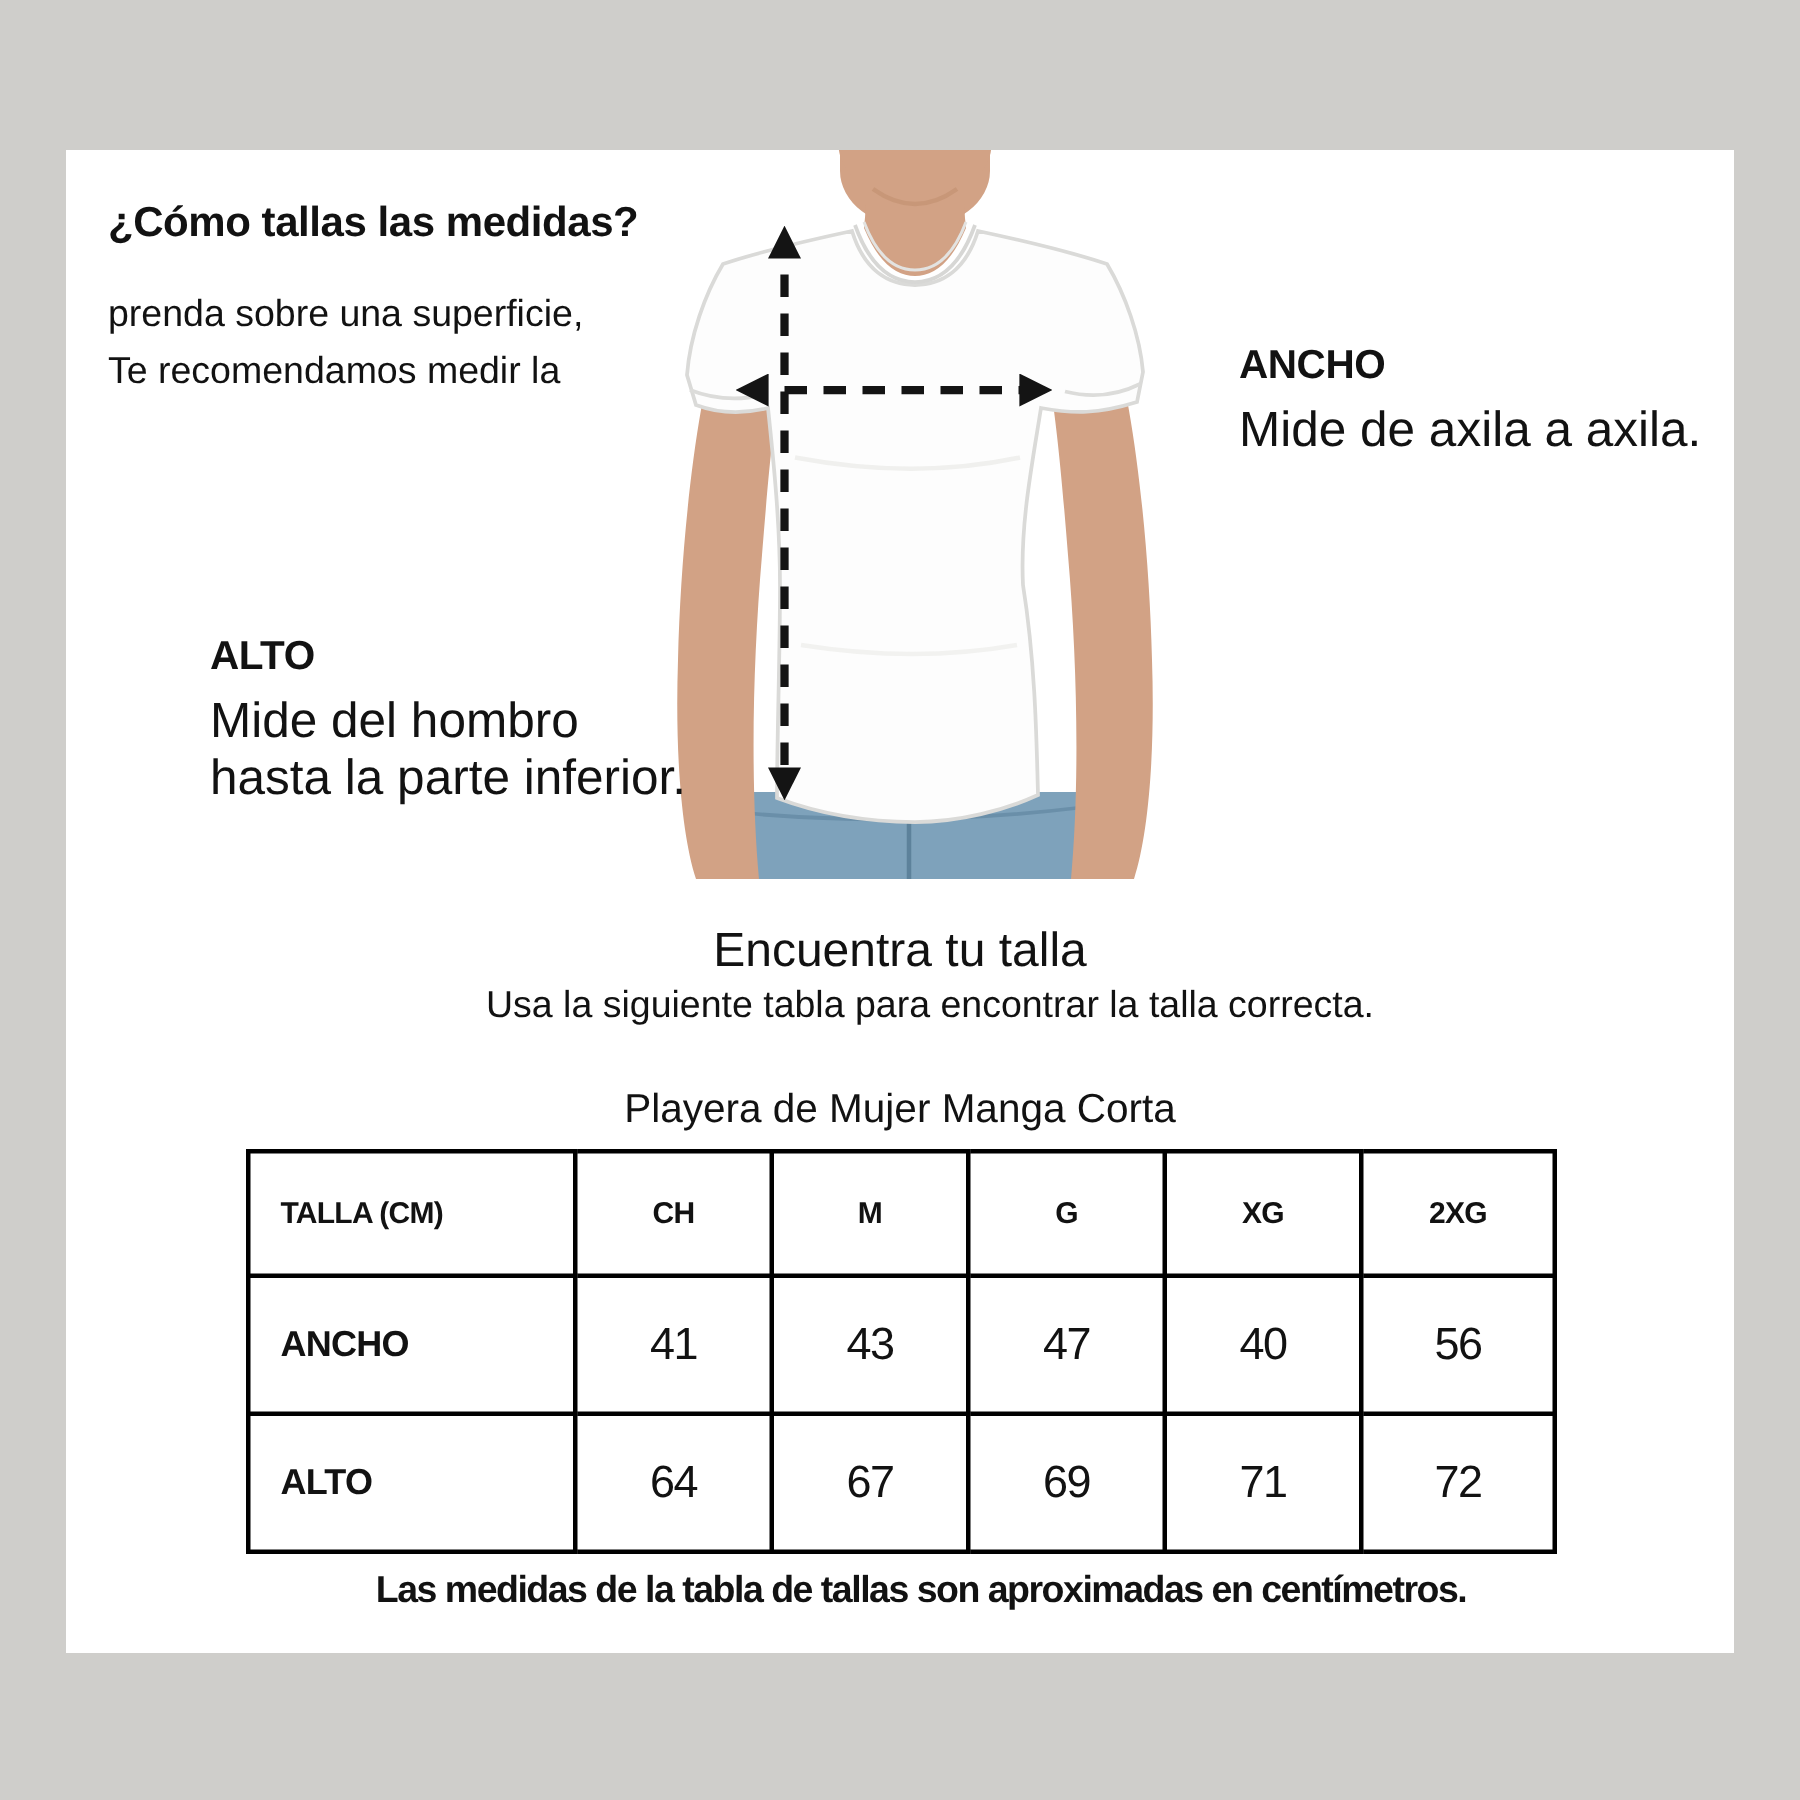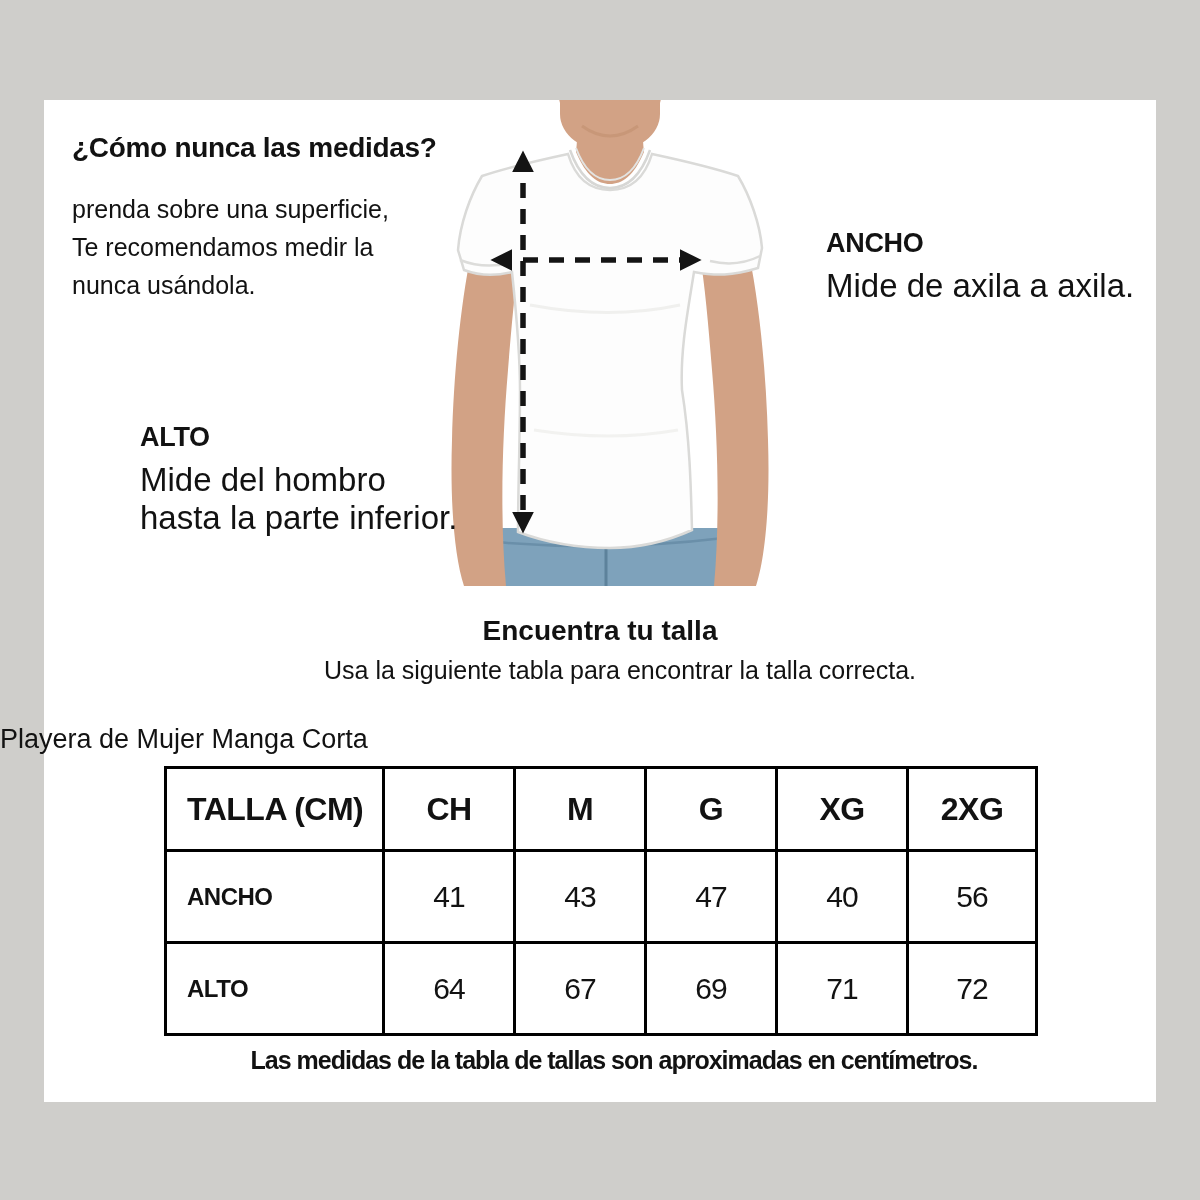--- a/index.html
+++ b/index.html
@@ -19,35 +19,35 @@
   
   .howto-title{left:72px;top:132px;font-size:28px;font-weight:bold;letter-spacing:-0.3px;}
   .howto-body{left:72px;top:190px;font-size:25px;line-height:38px;}
   
   .callout-title{font-size:27px;font-weight:bold;letter-spacing:-0.3px;}
   .callout-desc{font-size:33px;line-height:38px;}
   .ancho-callout{left:826px;top:228px;}
   .alto-callout{left:140px;top:422px;}
   .callout .callout-title{display:block;margin-bottom:8px;}
   
-  .find-title{left:0;top:615px;width:1200px;text-align:center;font-size:28px;font-weight:bold;}
+  .find-title{left:0;top:615px;width:1200px;text-align:center;font-size:32px;font-weight:normal;}
   .find-subtitle{left:0;top:656px;width:1200px;text-align:center;font-size:25px;padding-left:20px;}
   
-  .table-title{left:0;top:724px;width:1200px;font-size:27px;}
+  .table-title{left:0;top:724px;width:1200px;text-align:center;font-size:27px;}
   table.size-table{
     position:absolute;left:164px;top:766px;width:871px;
     border-collapse:collapse;table-layout:fixed;
   }
   table.size-table th, table.size-table td{
     border:3px solid #000;
     text-align:center;vertical-align:middle;
     font-weight:normal;
   }
   table.size-table thead th{
-    height:78px;font-size:32px;font-weight:bold;letter-spacing:-0.5px;
+    height:78px;font-size:20px;font-weight:bold;letter-spacing:-0.5px;
   }
   table.size-table tbody th{
     font-size:24px;font-weight:bold;letter-spacing:-0.5px;
   }
   table.size-table th.rowhead{
     text-align:left;padding-left:20px;
   }
   table.size-table tbody tr{height:92px;}
   table.size-table td{font-size:30px;letter-spacing:-1px;}
   .footnote{
@@ -55,25 +55,24 @@
     font-size:25px;font-weight:bold;letter-spacing:-1px;padding-left:14px;
   }
   
   .model-photo{position:absolute;left:430px;top:100px;width:360px;height:486px;}
 </style>
 </head>
 <body>
 
 <div class="panel"></div>
 
-<div class="abs howto-title">¿Cómo nunca las medidas?</div>
+<div class="abs howto-title">¿Cómo tallas las medidas?</div>
 <div class="abs howto-body">
   <div>prenda sobre una superficie,</div>
   <div>Te recomendamos medir la</div>
-  <div>nunca usándola.</div>
 </div>
 
 <svg class="model-photo" viewBox="0 0 360 486" xmlns="http://www.w3.org/2000/svg">
   <defs>
     <marker id="arrowhead" viewBox="0 0 10 10" refX="7" refY="5" markerWidth="4" markerHeight="4" orient="auto-start-reverse">
       <path d="M0 0 L10 5 L0 10 Z" fill="#141414"></path>
     </marker>
   </defs>
 
   <path d="M130,-20 A50,38 0 0 0 230,-20 A50,38 0 0 0 130,-20 Z M130,-20 L230,-20 L230,14 A50,38 0 0 1 130,14 Z" fill="#d2a285"></path>

